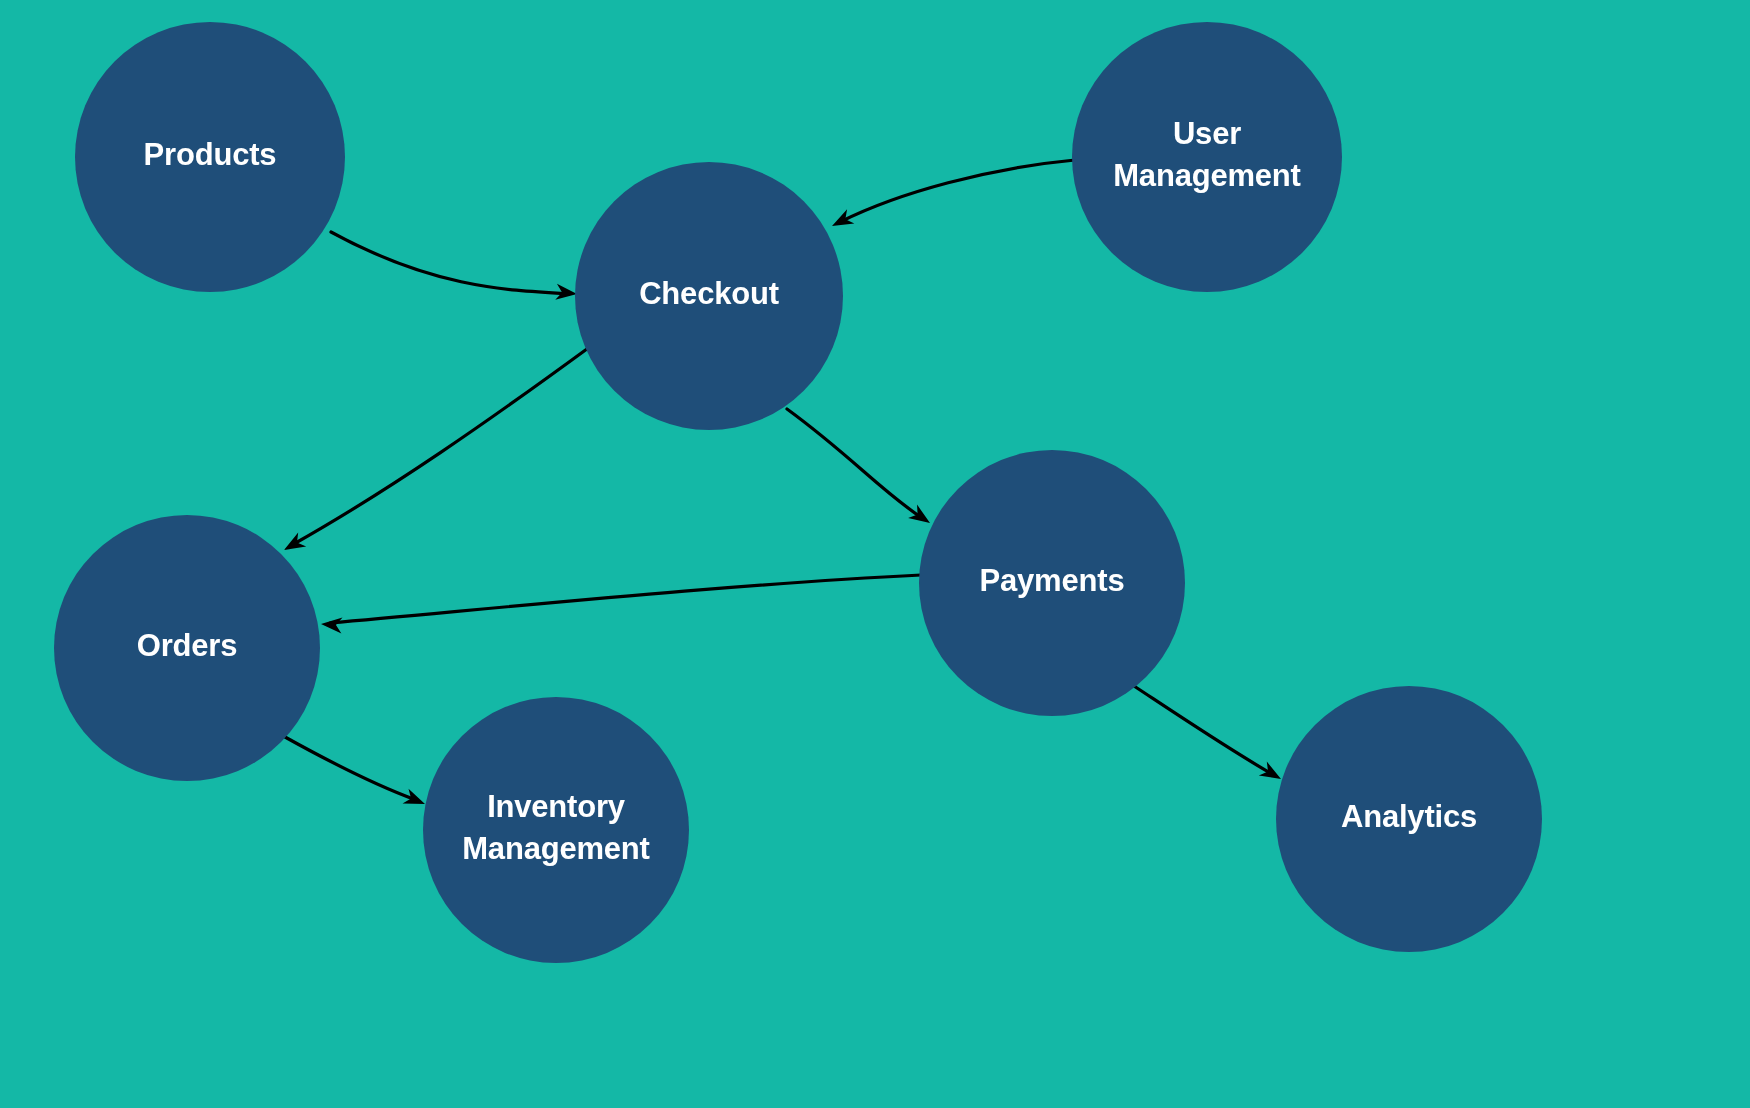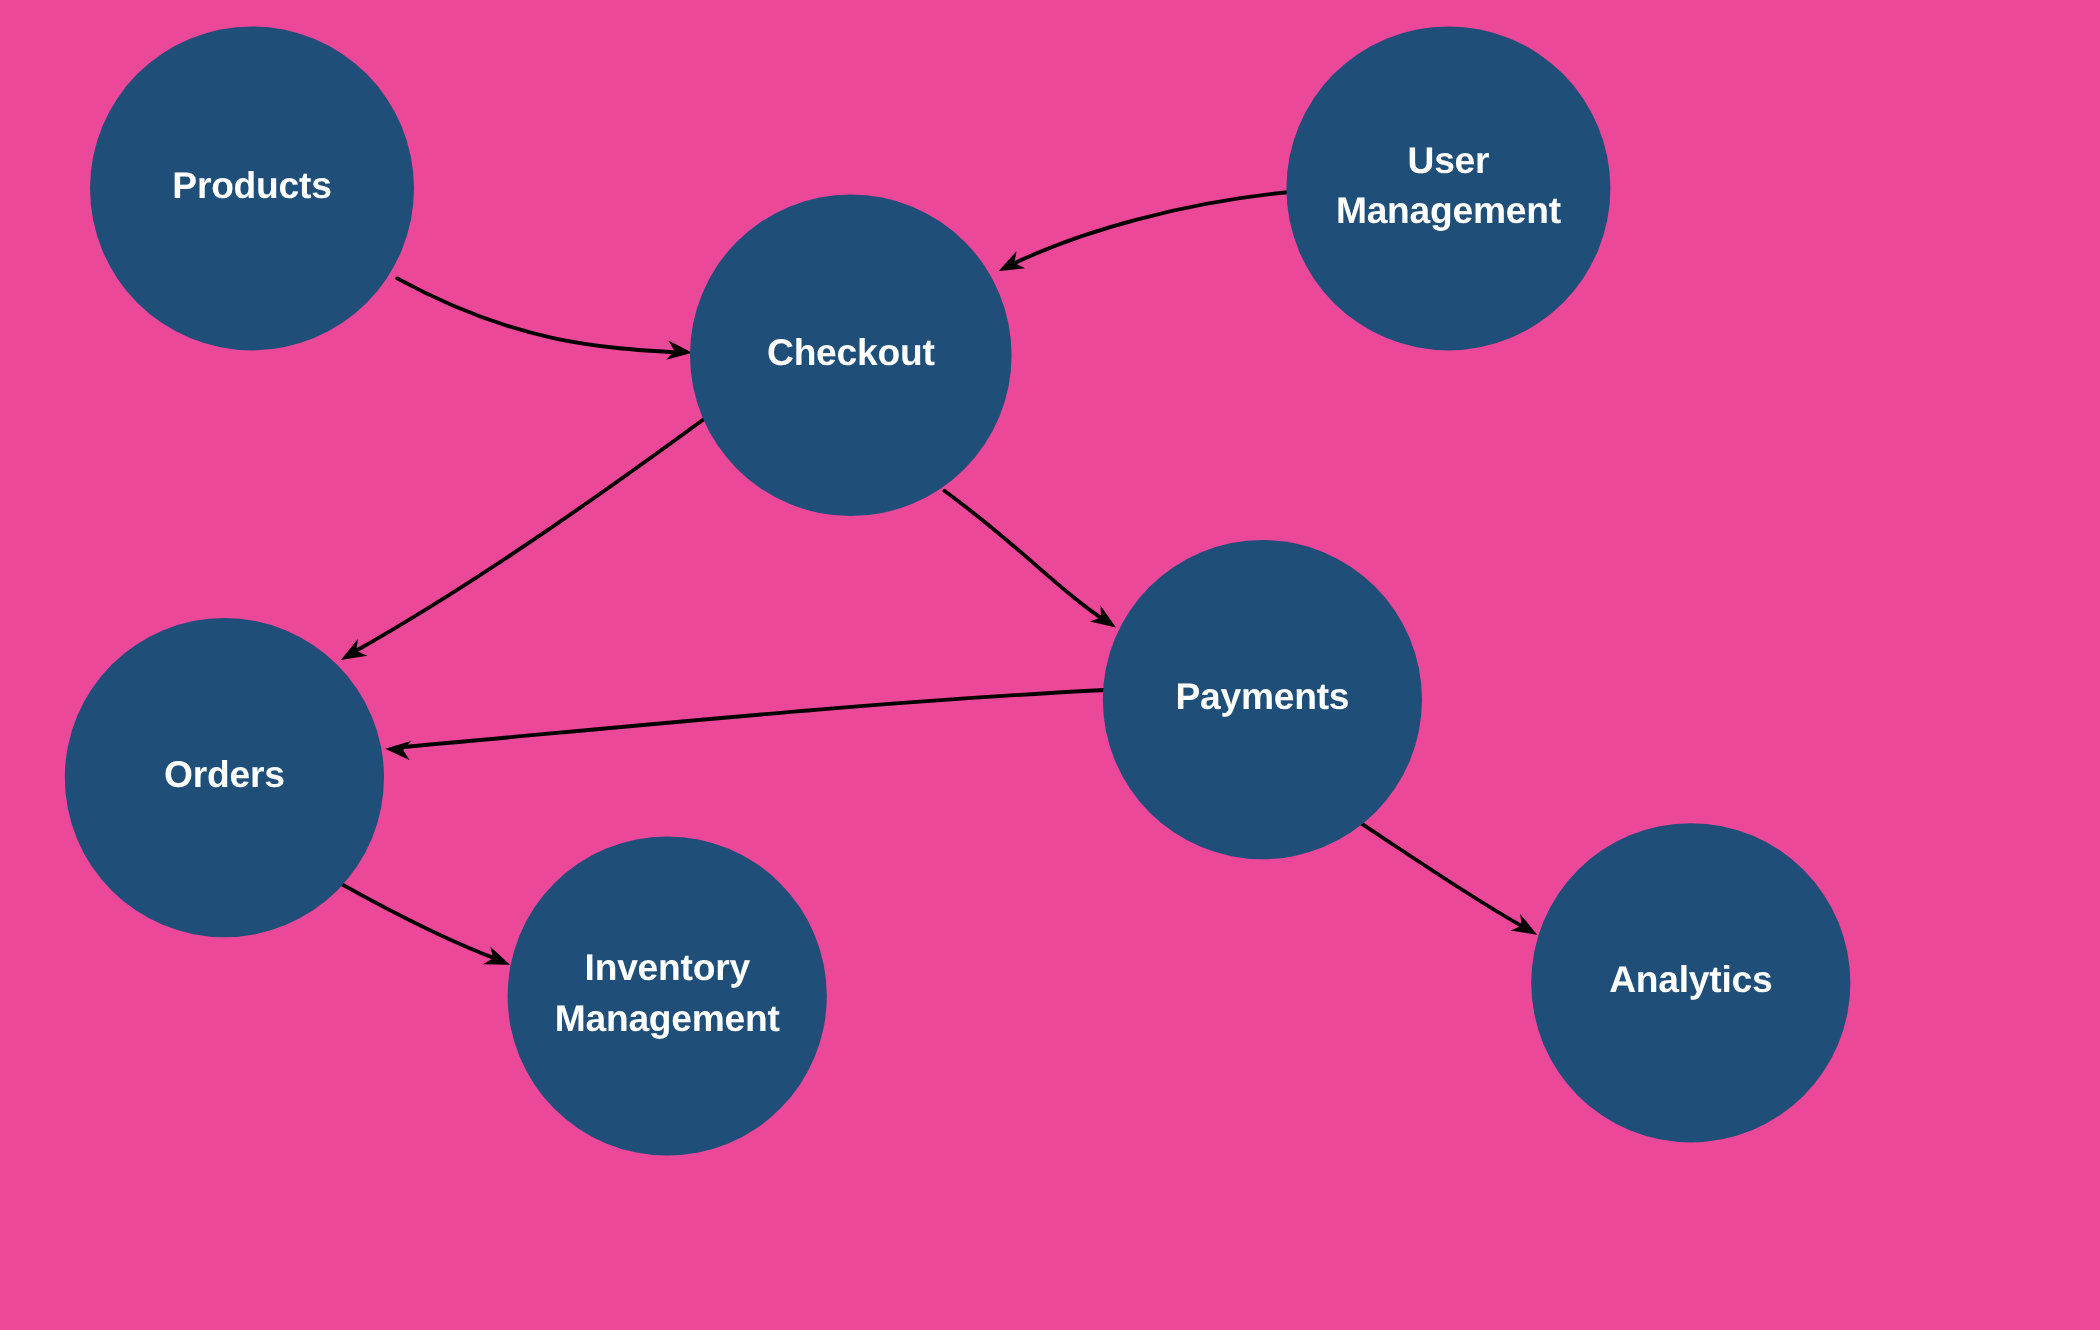--- a/index.html
+++ b/index.html
@@ -10,21 +10,21 @@
   body {
     width: 1750px;
     height: 1108px;
     font-family: "Liberation Sans", sans-serif;
     overflow: hidden;
   }
   #diagram-root {
     position: relative;
     width: 1750px;
     height: 1108px;
-    background: #ec4899;
+    background: #14b8a6;
   }
   svg#graph {
     display: block;
     width: 1750px;
     height: 1108px;
   }
   .node-circle {
     stroke: none;
   }
   .node-label {

